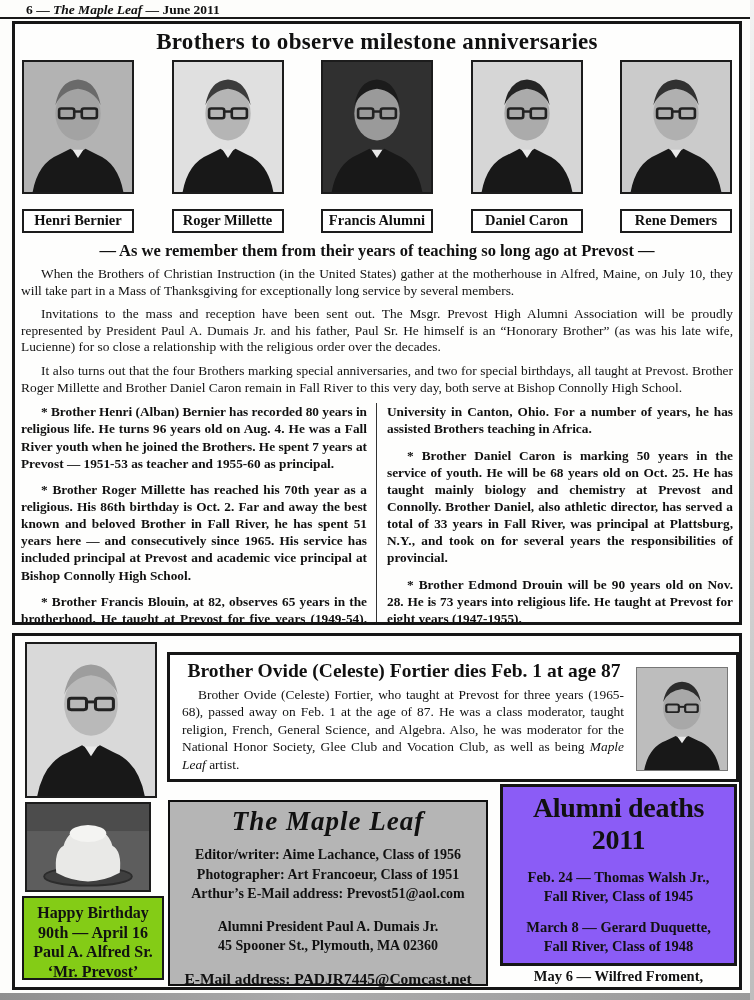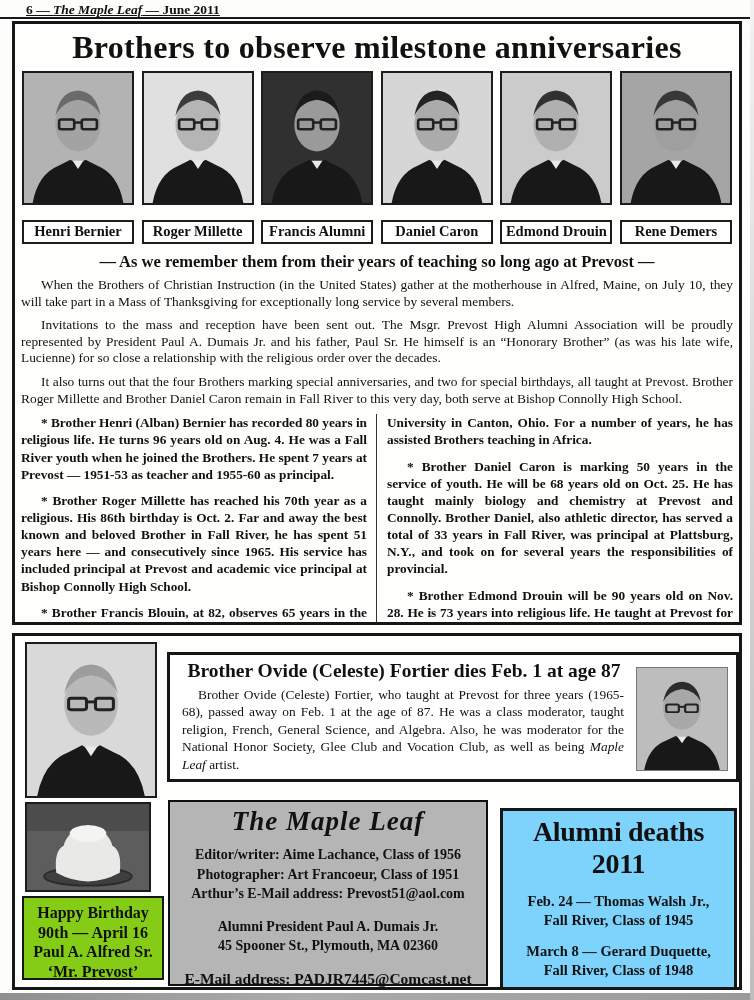--- a/index.html
+++ b/index.html
@@ -3,30 +3,30 @@
 <meta charset="utf-8">
 <style>
   html,body{margin:0;padding:0;}
   body{
     width:754px;height:1000px;position:relative;
     background:#fdfdfb;color:#111;
     font-family:"Liberation Serif", serif;
     overflow:hidden;
   }
   
-  .page-header{position:absolute;left:26px;top:2px;font-size:13.5px;font-weight:bold;white-space:pre;text-decoration:underline;}
+  .page-header{position:absolute;left:26px;top:2px;font-size:13.5px;font-weight:bold;white-space:pre;}
   .page-header .nl-title{font-style:italic;}
   .header-rule{position:absolute;left:0;top:17px;width:754px;height:2px;background:#191919;}
   
   .main-box{
     position:absolute;left:12px;top:21px;width:730px;height:604px;
     border:3px solid #161616;box-sizing:border-box;
     display:flex;flex-direction:column;overflow:hidden;background:#fefefd;
   }
-  .headline{text-align:center;font-weight:bold;font-size:32px;margin:5px 0 3px;letter-spacing:.3px;}
+  .headline{text-align:center;font-weight:bold;font-size:23px;margin:5px 0 3px;letter-spacing:.3px;}
   .photo-row{display:flex;justify-content:space-between;padding:2px 7px 0;}
   .portrait-fig{width:112px;}
   .portrait-photo{display:block;width:112px;height:134px;border:2px solid #1c1c1c;box-sizing:border-box;background:#bbb;}
   .portrait-photo svg{display:block;width:100%;height:100%;}
   .portrait-caption{border:2px solid #1c1c1c;margin-top:15px;text-align:center;font-weight:bold;font-size:14.5px;padding:1px 0 2px;box-sizing:border-box;background:#fff;}
   .portrait-fig:nth-child(1){--ph-bg:#b3b3b3;--ph-skin:#a3a3a3;--ph-hair:#6a6a6a;}
   .portrait-fig:nth-child(2){--ph-bg:#e0e0e0;--ph-skin:#b5b5b5;--ph-hair:#3c3c3c;}
   .portrait-fig:nth-child(3){--ph-bg:#303030;--ph-skin:#9a9a9a;--ph-hair:#1b1b1b;}
   .portrait-fig:nth-child(4){--ph-bg:#d6d6d6;--ph-skin:#ababab;--ph-hair:#242424;}
   .portrait-fig:nth-child(5){--ph-bg:#cbcbcb;--ph-skin:#b0b0b0;--ph-hair:#313131;}
@@ -55,22 +55,22 @@
   .obituary-title{text-align:center;font-weight:bold;font-size:19.5px;margin:5px 104px 4px 6px;}
   .obituary-body{margin:0 112px 0 12px;font-size:13.4px;line-height:1.3;text-align:justify;text-indent:16px;}
   .young-photo{position:absolute;right:8px;top:12px;width:92px;height:104px;border:1px solid #777;box-sizing:border-box;
     --ph-bg:#bdbdbd;--ph-skin:#a8a8a8;--ph-hair:#2c2c2c;}
   .masthead-box{position:absolute;left:153px;top:164px;width:320px;height:186px;background:#b5b5b5;
     border:2px solid #0f0f0f;box-sizing:border-box;text-align:center;}
   .masthead-title{font-size:27px;font-weight:bold;font-style:italic;margin:4px 0 8px;letter-spacing:1px;}
   .masthead-line{font-weight:bold;font-size:14px;line-height:1.4;}
   .masthead-group2{margin-top:13px;}
   .masthead-email{margin-top:14px;font-weight:bold;font-size:15.5px;}
-  .deaths-box{position:absolute;left:485px;top:172px;width:237px;height:182px;border:3px solid #161616;box-sizing:border-box;
-    text-align:center;background:#7dd3fc;}
+  .deaths-box{position:absolute;left:485px;top:148px;width:237px;height:182px;border:3px solid #161616;box-sizing:border-box;
+    text-align:center;background:#8b5cf6;}
   .deaths-title{font-weight:bold;font-size:28px;margin:5px 0 0;letter-spacing:-.3px;}
   .death-entry{margin-top:12px;font-weight:bold;font-size:14.5px;line-height:1.3;}
   
   .bottom-strip{position:absolute;left:0;top:993px;width:754px;height:7px;background:linear-gradient(90deg,#8f8f8f,#ababab 40%,#9a9a9a);}
   .right-strip{position:absolute;right:0;top:0;width:4px;height:1000px;background:linear-gradient(#f2f2f2,#cfcfcf 60%,#bdbdbd);}
   .hidden-defs{position:absolute;width:0;height:0;overflow:hidden;}
 </style>
 </head>
 <body>
 
@@ -134,28 +134,20 @@
           </svg>
         </span>
       <div class="portrait-caption">Daniel Caron</div>
     </div>
     <div class="portrait-fig">
       <span class="portrait-photo">
           <svg>
             <use href="#sym-portrait"></use>
           </svg>
         </span>
-      <div class="portrait-caption">Edmond Drouin</div>
-    </div>
-    <div class="portrait-fig">
-      <span class="portrait-photo">
-          <svg>
-            <use href="#sym-portrait"></use>
-          </svg>
-        </span>
       <div class="portrait-caption">Rene Demers</div>
     </div>
   </div>
 
   <div class="subheading">— As we remember them from their years of teaching so long ago at Prevost —</div>
 
   <div class="intro">
     <p>When the Brothers of Christian Instruction (in the United States) gather at the motherhouse in Alfred, Maine, on July 10, they will take part in a Mass of Thanksgiving for exceptionally long service by several members.</p>
     <p>Invitations to the mass and reception have been sent out.  The Msgr. Prevost High Alumni Association will be proudly represented by President Paul A. Dumais Jr. and his father, Paul Sr.  He himself is an “Honorary Brother” (as was his late wife, Lucienne) for so close a relationship with the religious order over the decades.</p>
     <p>It also turns out that the four Brothers marking special anniversaries, and two for special birthdays, all taught at Prevost.  Brother Roger Millette and Brother Daniel Caron remain in Fall River to this very day, both serve at Bishop Connolly High School.</p>

